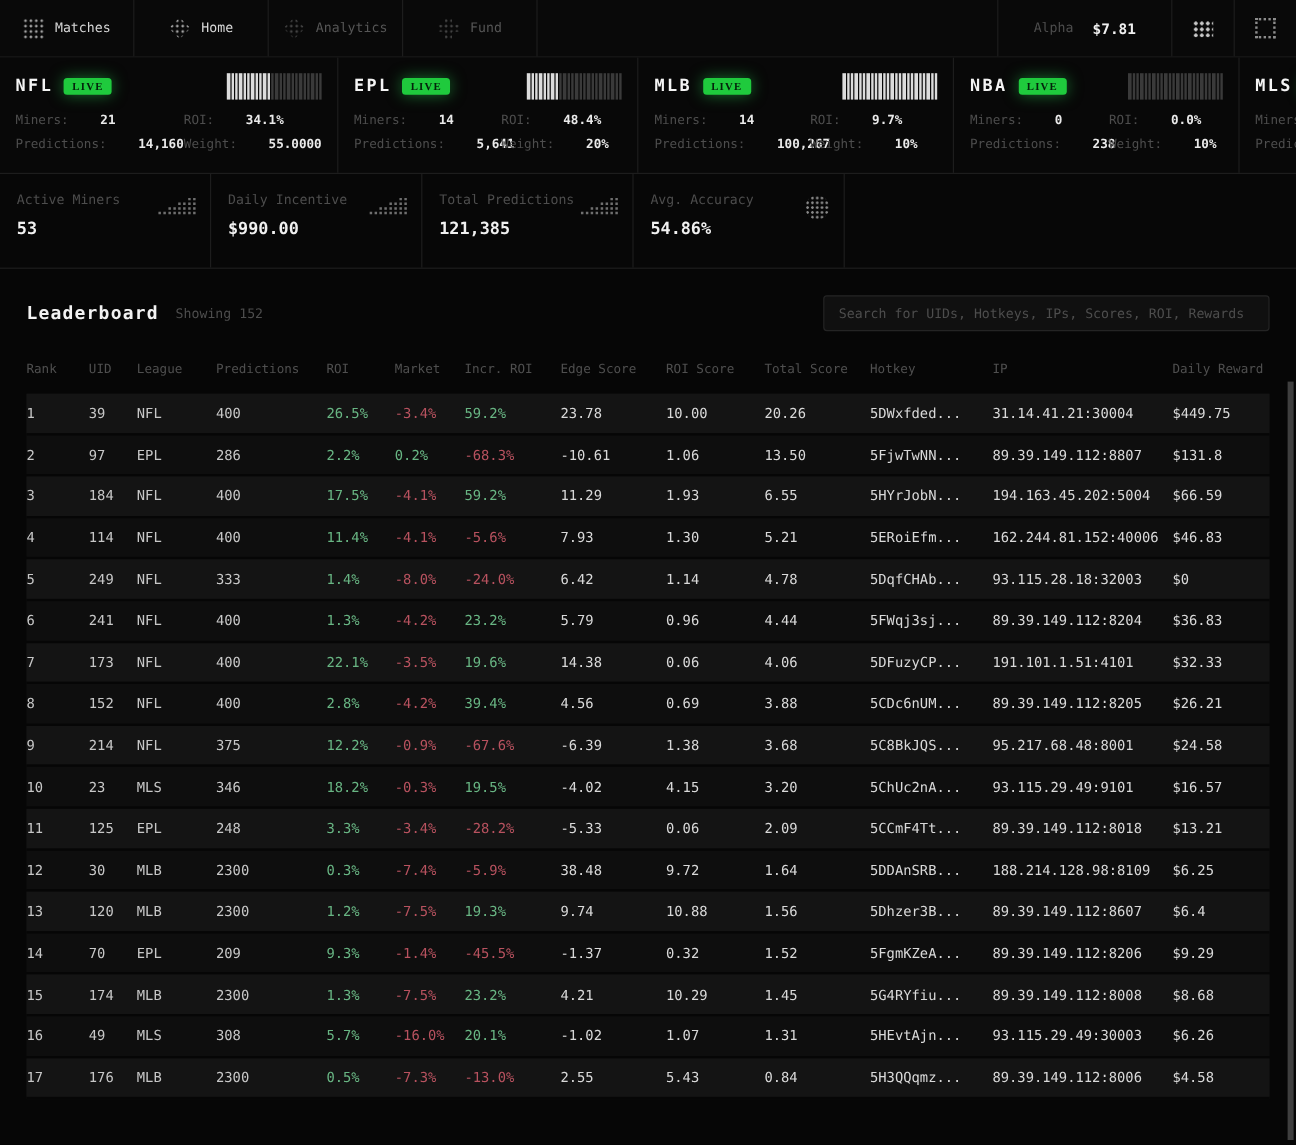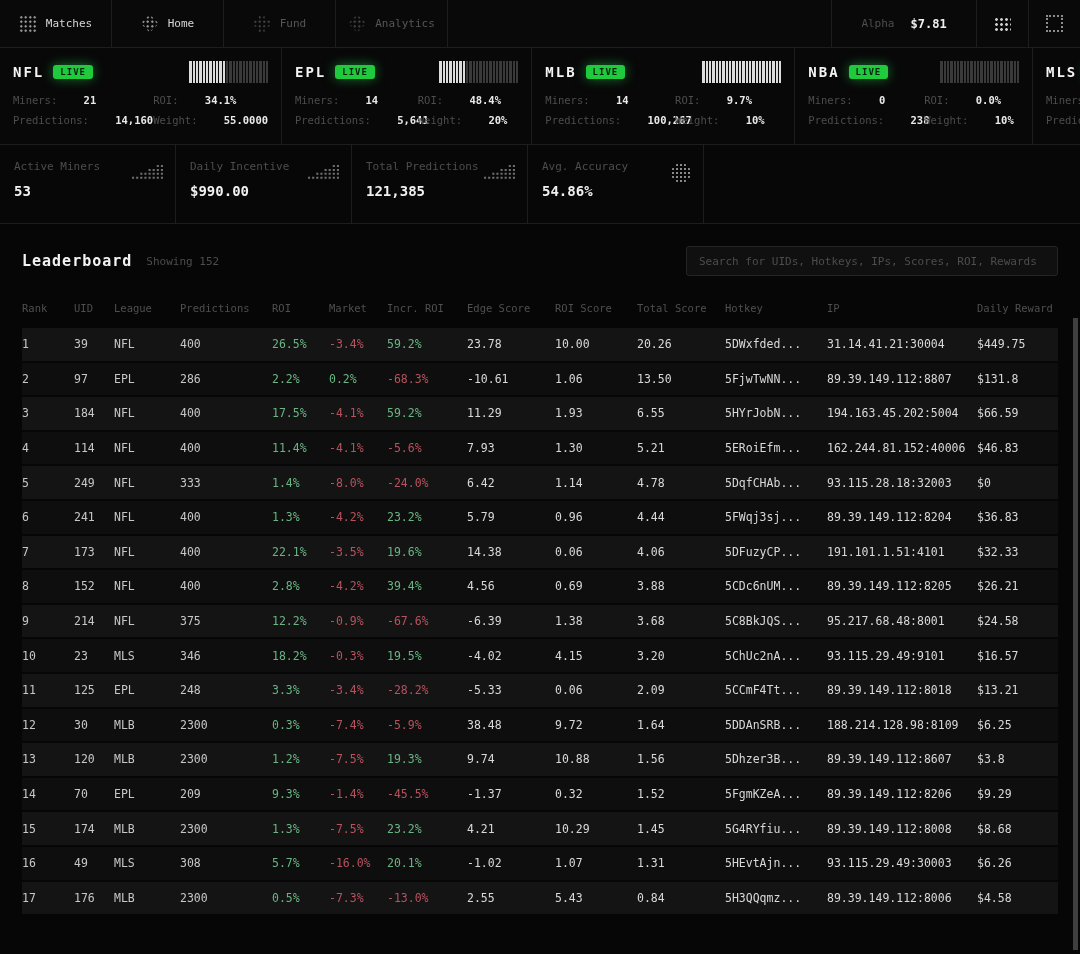--- a/index.html
+++ b/index.html
@@ -28,21 +28,21 @@
   .icon-cell { width:52px; display:flex; align-items:center; justify-content:center; border-left:1px solid #1d1d1d; cursor:pointer; }
   .grid-icon { width:17px; height:14px; background-image:radial-gradient(circle,#cacaca 1.3px,transparent 1.5px); background-size:5px 5px; }
   .frame-icon { width:17px; height:17px; border:2px dotted #8d8d8d; }
   
   .league-row { display:flex; height:97px; border-bottom:1px solid #1d1d1d; background:#080808; }
   .league-card { flex:1; border-right:1px solid #1d1d1d; padding:13px 13px 10px; }
   .league-card:last-child { border-right:none; }
   .lc-top { display:flex; align-items:center; gap:9px; margin-bottom:11px; }
   .lc-name { font-weight:bold; font-size:14px; letter-spacing:2px; color:#f4f4f4; }
   .live-badge { background:#1fca3d; color:#04230b; font-size:9px; font-weight:bold; padding:2px 7px;
-    border-radius:3px; letter-spacing:1px; box-shadow:0 0 12px rgba(34,201,77,.55); }
+    border-radius:3px; letter-spacing:1px; box-shadow:0 0 12px rgba(34,201,77,.55);font-family:Liberation Serif, serif; }
   .barcode { margin-left:auto; display:flex; align-items:center; gap:1px; height:22px; }
   .bar-stripe { height:100%; }
   .lc-grid { display:grid; grid-template-columns:55% 45%; row-gap:8px; font-size:10.5px; white-space:nowrap; }
   .lc-label { color:#4d4d4d; }
   .lc-value { color:#eaeaea; font-weight:bold;margin-left:20px; }
   
   .stats-row { display:flex; border-bottom:1px solid #1d1d1d; height:79px; background:#070707; }
   .stat-card { width:176px; border-right:1px solid #1d1d1d; padding:15px 14px; position:relative; }
   .stat-label { color:#4d4d4d; font-size:11px; margin-bottom:10px; white-space:nowrap; }
   .stat-value { font-size:14px; font-weight:bold; color:#f0f0f0; }
@@ -77,26 +77,26 @@
   <div style="display:flex">
       <div class="nav-item">
         <span class="dot-icon "></span>
         <span>Matches</span>
       </div>
       <div class="nav-item">
         <span class="dot-icon diamond"></span>
         <span>Home</span>
       </div>
       <div class="nav-item dim">
+        <span class="dot-icon diamond"></span>
+        <span>Analytics</span>
+      </div>
+      <div class="nav-item dim">
         <span class="dot-icon cross"></span>
         <span>Fund</span>
-      </div>
-      <div class="nav-item dim">
-        <span class="dot-icon diamond"></span>
-        <span>Analytics</span>
       </div>
     </div>
   <div class="nav-spacer"></div>
   <div class="wallet-cell">
     <span class="wallet-label">Alpha</span>
     <span class="wallet-value">$7.81</span>
   </div>
   <div class="icon-cell">
     <span class="grid-icon"></span>
   </div>
@@ -530,21 +530,21 @@
           <div class="td mut">MLB</div>
           <div class="td mut">2300</div>
           <div class="td pos">1.2%</div>
           <div class="td neg">-7.5%</div>
           <div class="td pos">19.3%</div>
           <div class="td">9.74</div>
           <div class="td">10.88</div>
           <div class="td">1.56</div>
           <div class="td">5Dhzer3B...</div>
           <div class="td">89.39.149.112:8607</div>
-          <div class="td">$3.8</div>
+          <div class="td">$6.4</div>
         </div>
         <div class="trow">
           <div class="td mut">14</div>
           <div class="td mut">70</div>
           <div class="td mut">EPL</div>
           <div class="td mut">209</div>
           <div class="td pos">9.3%</div>
           <div class="td neg">-1.4%</div>
           <div class="td neg">-45.5%</div>
           <div class="td">-1.37</div>

